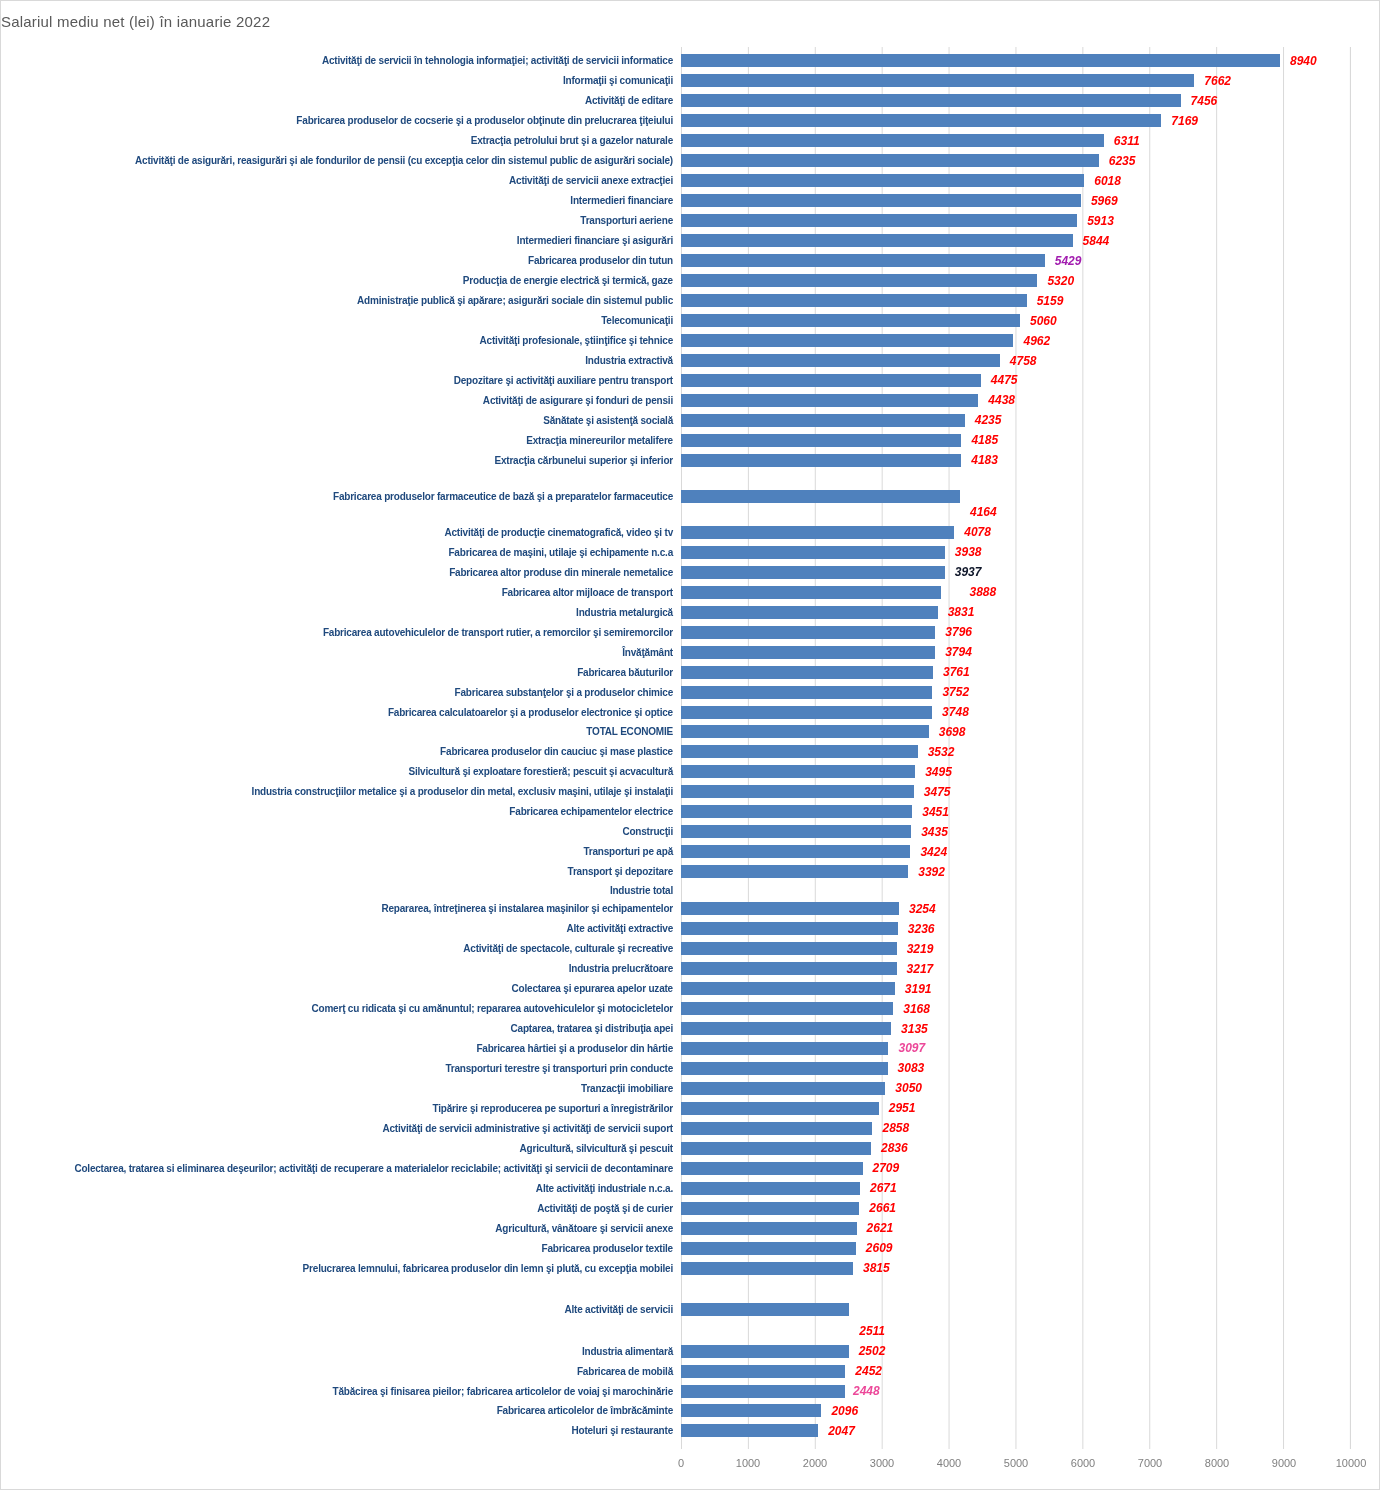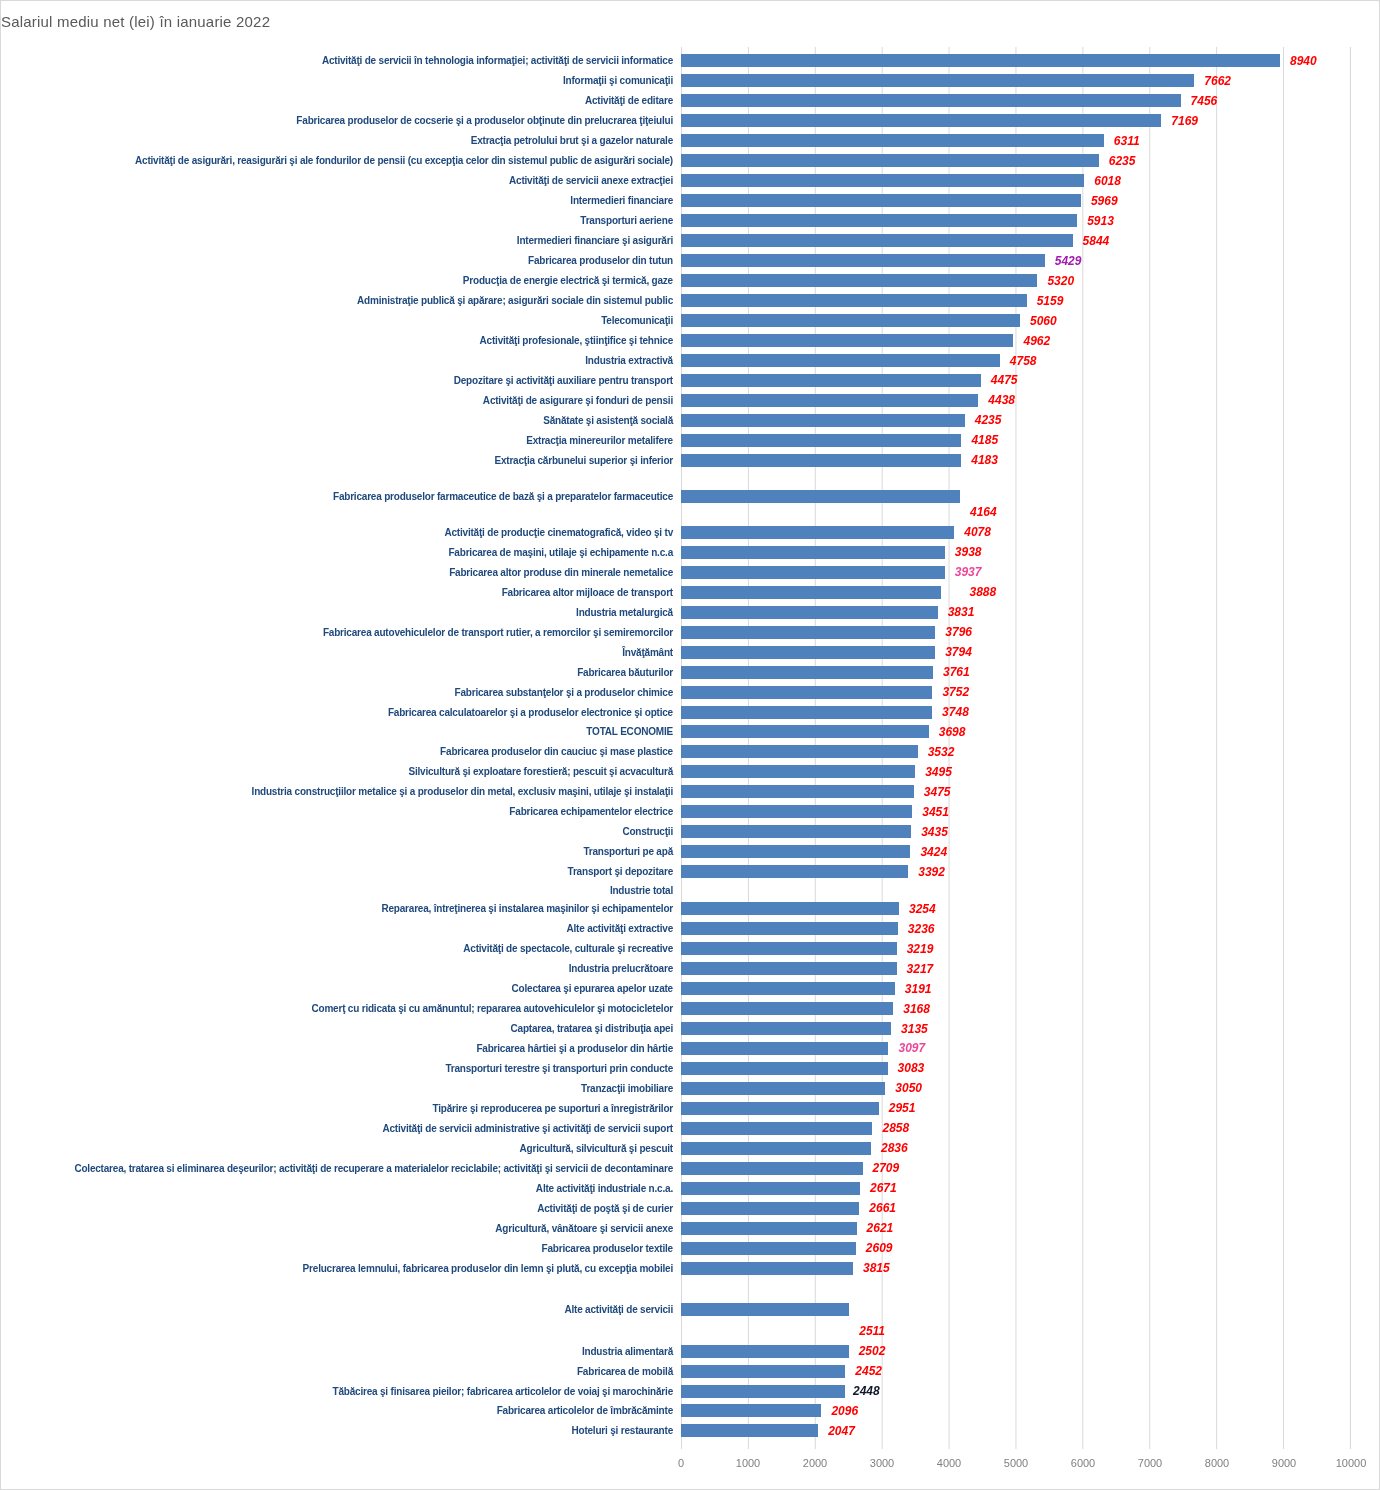--- a/index.html
+++ b/index.html
@@ -269,21 +269,21 @@
         <div class="cat-label">Fabricarea de maşini, utilaje şi echipamente n.c.a</div>
         <div class="bar-track">
           <div class="bar" style="width: 39.38%; background: rgb(79, 129, 189);"></div>
           <span class="val-label" style="color: rgb(255, 0, 0);">3938</span>
         </div>
       </div>
       <div class="chart-row">
         <div class="cat-label">Fabricarea altor produse din minerale nemetalice</div>
         <div class="bar-track">
           <div class="bar" style="width: 39.37%; background: rgb(79, 129, 189);"></div>
-          <span class="val-label" style="color: #ec4899;">3937</span>
+          <span class="val-label" style="color: #0f172a;">3937</span>
         </div>
       </div>
       <div class="chart-row">
         <div class="cat-label">Fabricarea altor mijloace de transport</div>
         <div class="bar-track">
           <div class="bar" style="width: 38.88%; background: rgb(79, 129, 189);"></div>
           <span class="val-label" style="color: rgb(255, 0, 0); margin-left: 28px;">3888</span>
         </div>
       </div>
       <div class="chart-row">
@@ -538,21 +538,21 @@
         <div class="cat-label">Fabricarea de mobilă</div>
         <div class="bar-track">
           <div class="bar" style="width: 24.52%; background: rgb(79, 129, 189);"></div>
           <span class="val-label" style="color: rgb(255, 0, 0);">2452</span>
         </div>
       </div>
       <div class="chart-row">
         <div class="cat-label">Tăbăcirea şi finisarea pieilor; fabricarea articolelor de voiaj şi marochinărie</div>
         <div class="bar-track">
           <div class="bar" style="width: 24.48%; background: rgb(79, 129, 189);"></div>
-          <span class="val-label" style="color: #0f172a; margin-left: 8px;">2448</span>
+          <span class="val-label" style="color: #ec4899; margin-left: 8px;">2448</span>
         </div>
       </div>
       <div class="chart-row">
         <div class="cat-label">Fabricarea articolelor de îmbrăcăminte</div>
         <div class="bar-track">
           <div class="bar" style="width: 20.96%; background: rgb(79, 129, 189);"></div>
           <span class="val-label" style="color: rgb(255, 0, 0);">2096</span>
         </div>
       </div>
       <div class="chart-row">

